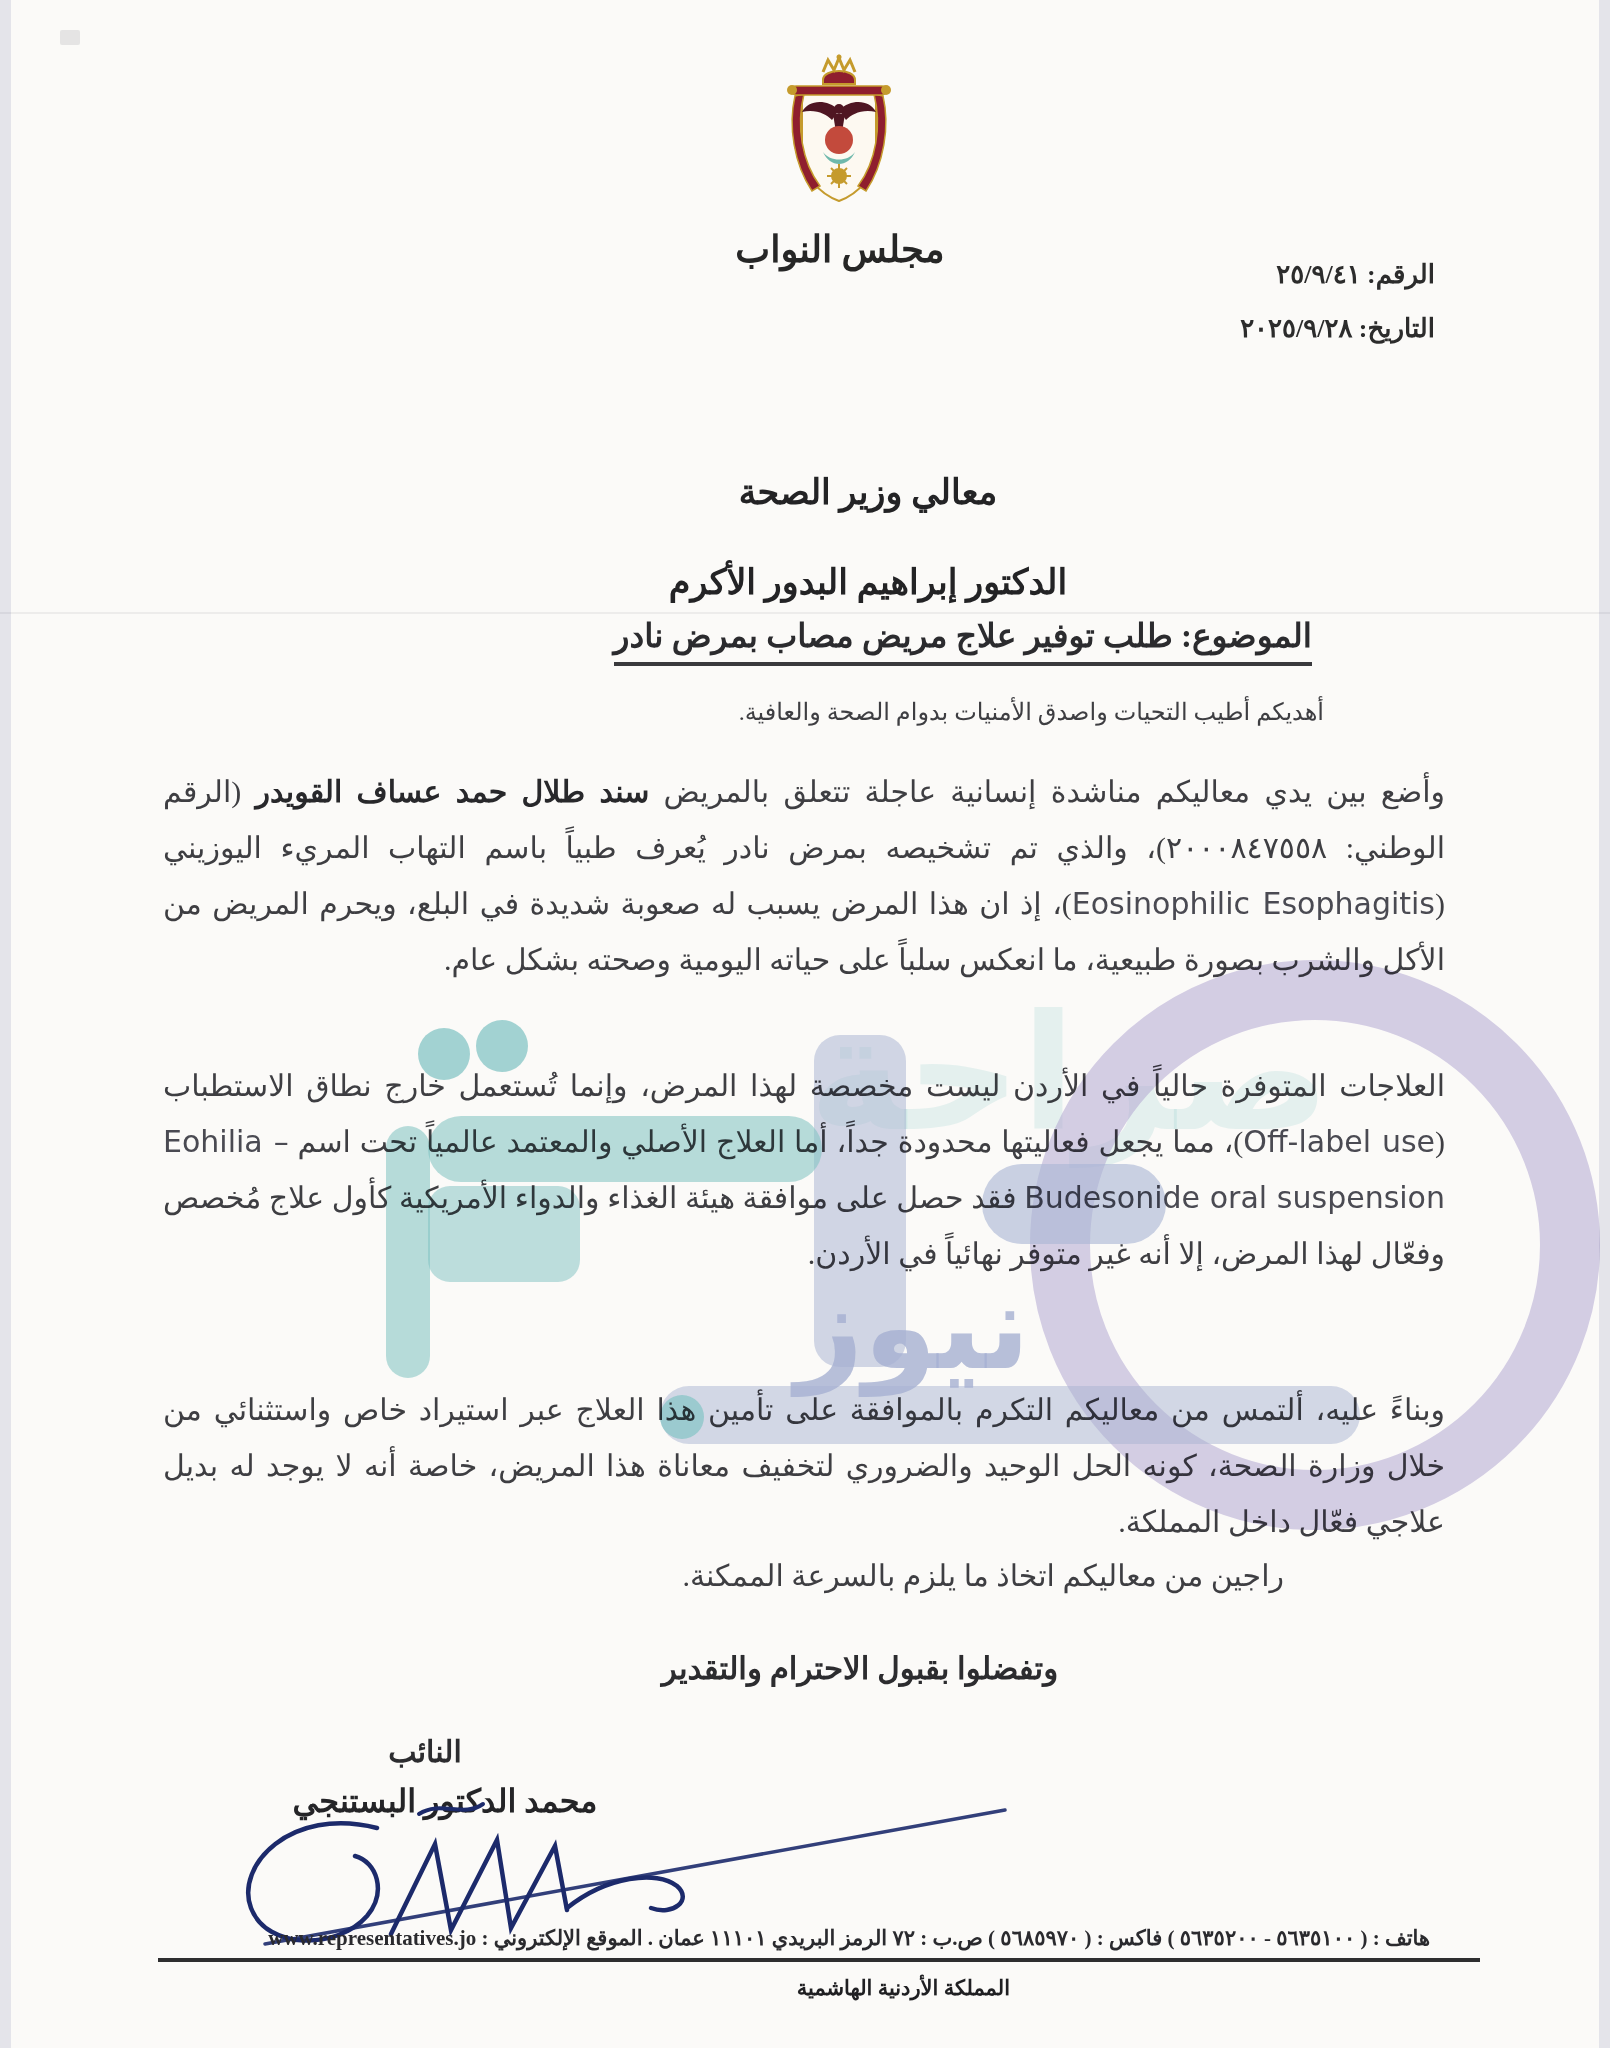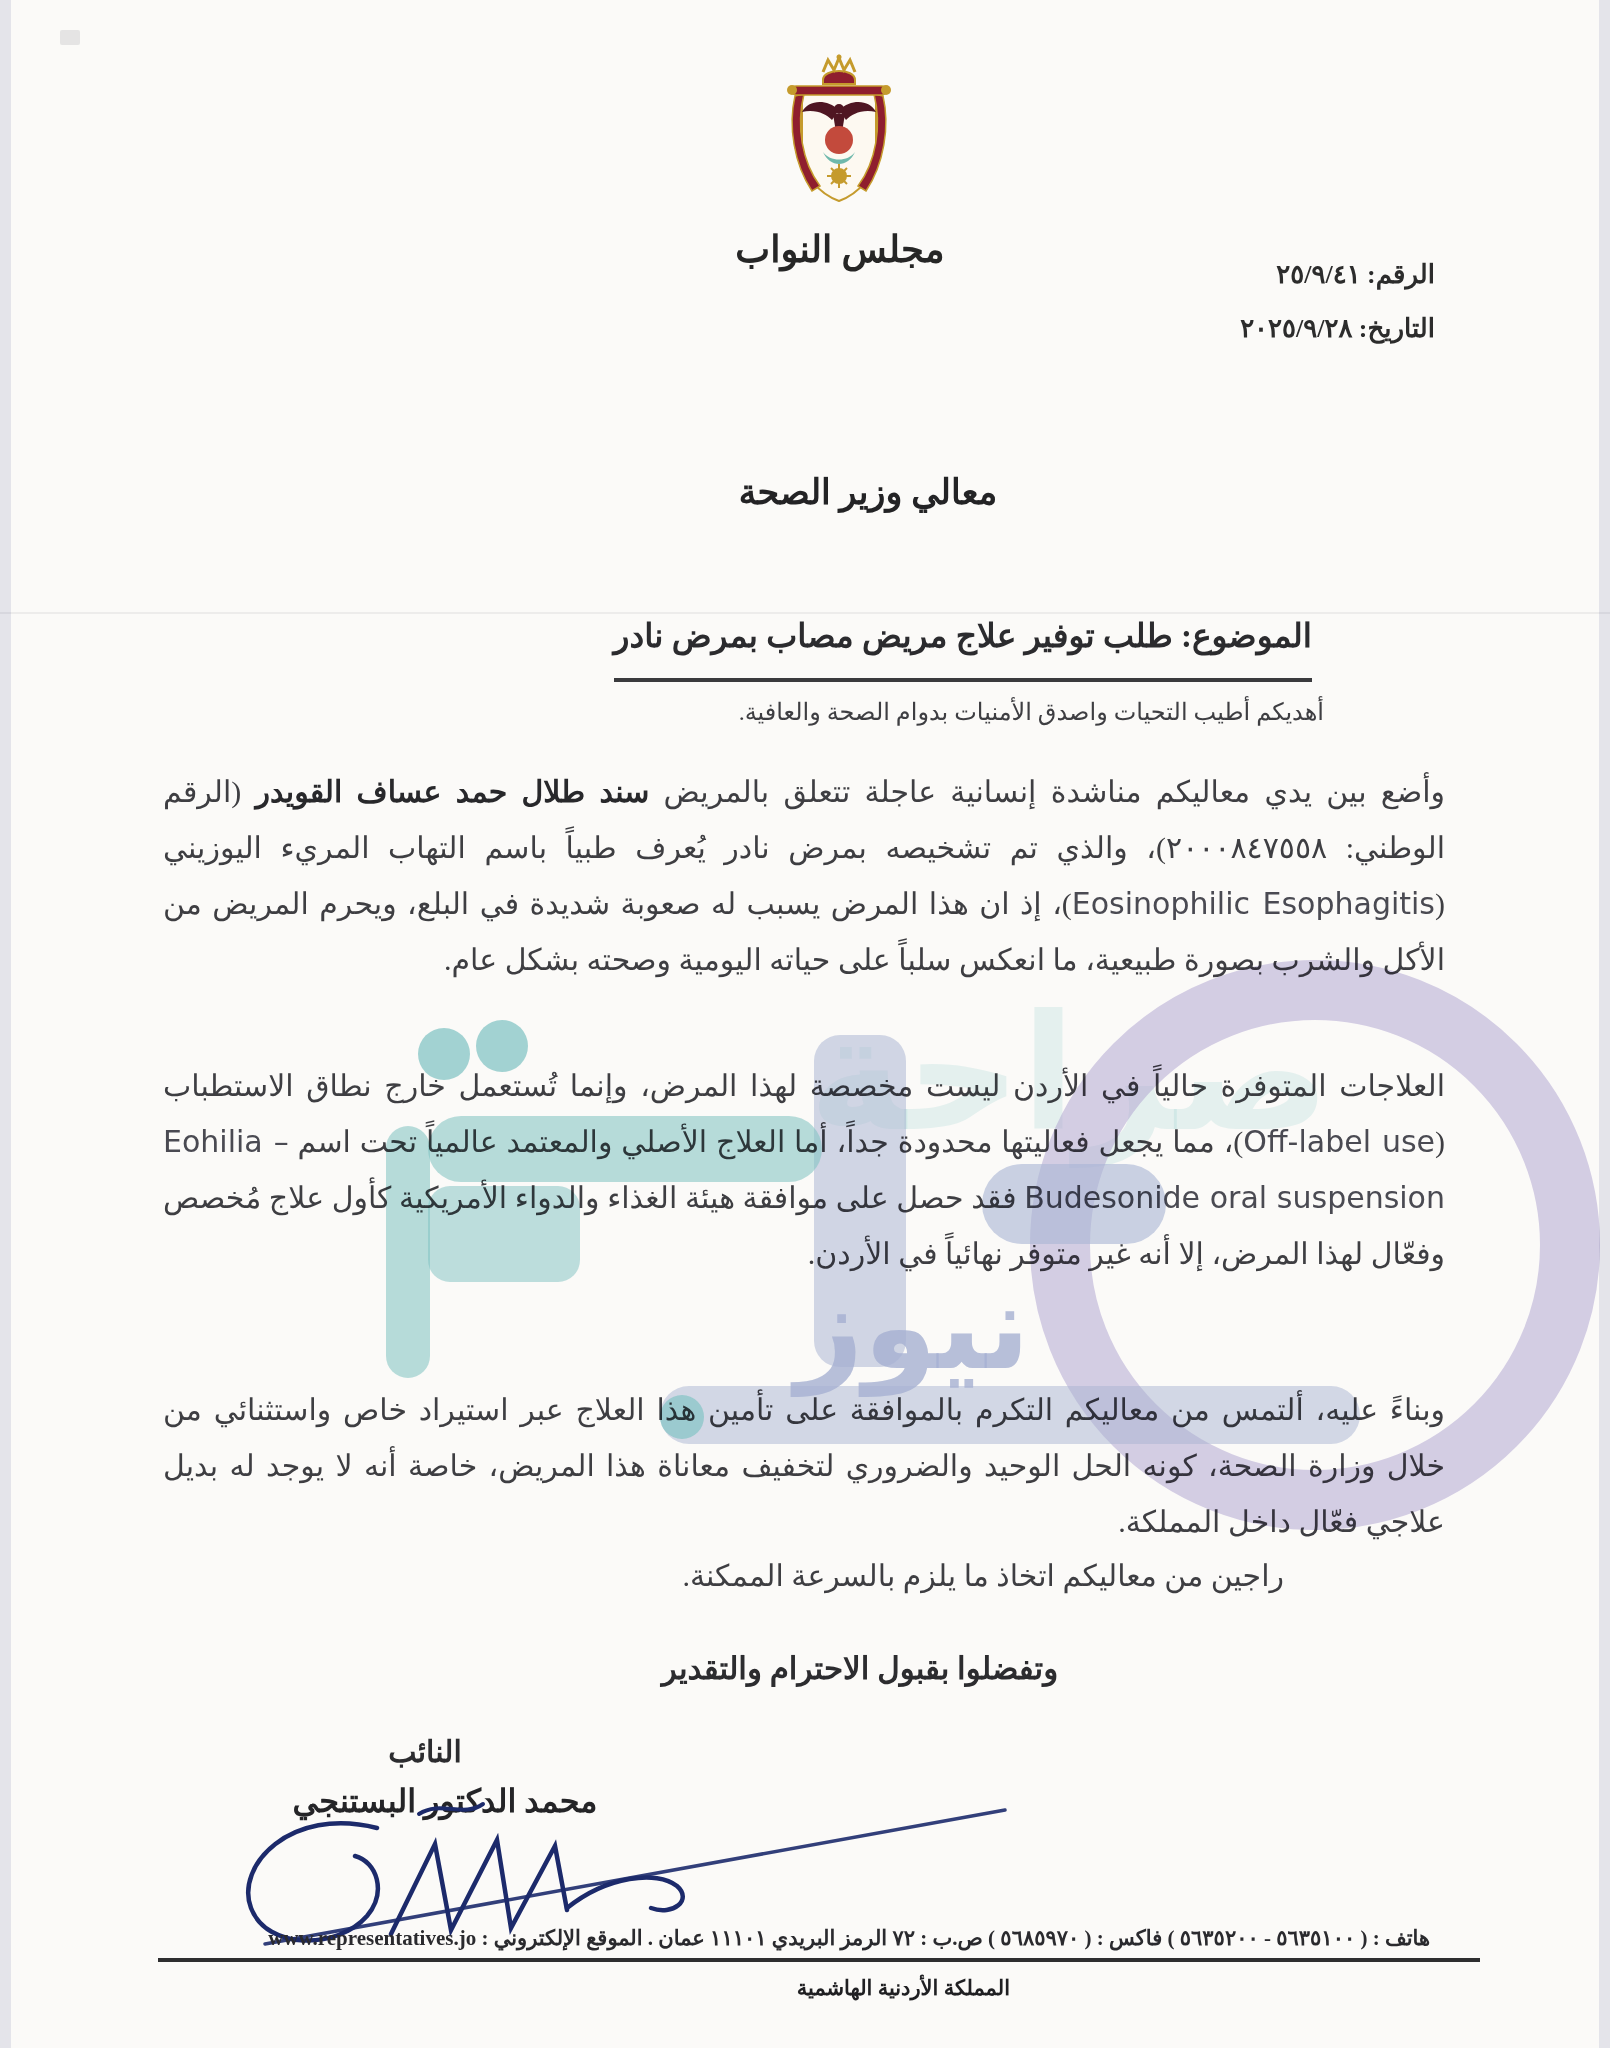--- a/index.html
+++ b/index.html
@@ -20,21 +20,21 @@
             color:#2c2c2c;line-height:54px;text-align:right;}
 
   
   .rec{position:absolute;left:560px;width:616px;text-align:center;font-weight:bold;
        font-size:35px;color:#232325;margin-top:40px;}
   .rec1{top:432px;}
   .rec2{top:522px;}
 
   
   .subject{position:absolute;right:298px;top:616px;font-size:33px;font-weight:bold;color:#2b2b2e;}
-  .subject .inner{display:inline-block;border-bottom:4px solid #3a3a3d;padding-bottom:23px;}
+  .subject .inner{display:inline-block;border-bottom:4px solid #3a3a3d;padding-bottom:7px;}
   .greeting{position:absolute;right:286px;top:698px;font-size:24px;color:#3e3e42;}
 
   
   .para{position:absolute;right:165px;width:1282px;font-size:30px;line-height:56px;
         text-align:justify;text-align-last:right;color:#3e3e42;}
   .p1{top:764px;}
   .p2{top:1058px;}
   .p3{top:1382px;}
   .bold{font-weight:bold;color:#28282b;}
   .en{font-family:"DejaVu Sans", sans-serif;color:#4a4a52;unicode-bidi:embed;direction:ltr;}
@@ -122,20 +122,21 @@
   </div>
 
   <div class="majlis">مجلس النواب</div>
 
   <div class="refblock">
     <div>الرقم: ٢٥/٩/٤١</div>
     <div>التاريخ: ٢٠٢٥/٩/٢٨</div>
   </div>
 
   <div class="rec rec1">معالي وزير الصحة</div>
+  <div class="rec rec2">الدكتور إبراهيم البدور الأكرم</div>
 
   <div class="subject">
     <span class="inner">الموضوع: طلب توفير علاج مريض مصاب بمرض نادر</span>
   </div>
 
   <div class="greeting">أهديكم أطيب التحيات واصدق الأمنيات بدوام الصحة والعافية.</div>
 
   <div class="para p1">
     <span>وأضع بين يدي معاليكم مناشدة إنسانية عاجلة تتعلق بالمريض </span><span class="bold">سند طلال حمد عساف القويدر</span><span> (الرقم الوطني: ٢٠٠٠٨٤٧٥٥٨)، والذي تم تشخيصه بمرض نادر يُعرف طبياً باسم التهاب المريء اليوزيني (</span><span class="en">Eosinophilic Esophagitis</span><span>)، إذ ان هذا المرض يسبب له صعوبة شديدة في البلع، ويحرم المريض من الأكل والشرب بصورة طبيعية، ما انعكس سلباً على حياته اليومية وصحته بشكل عام.</span>
   </div>

